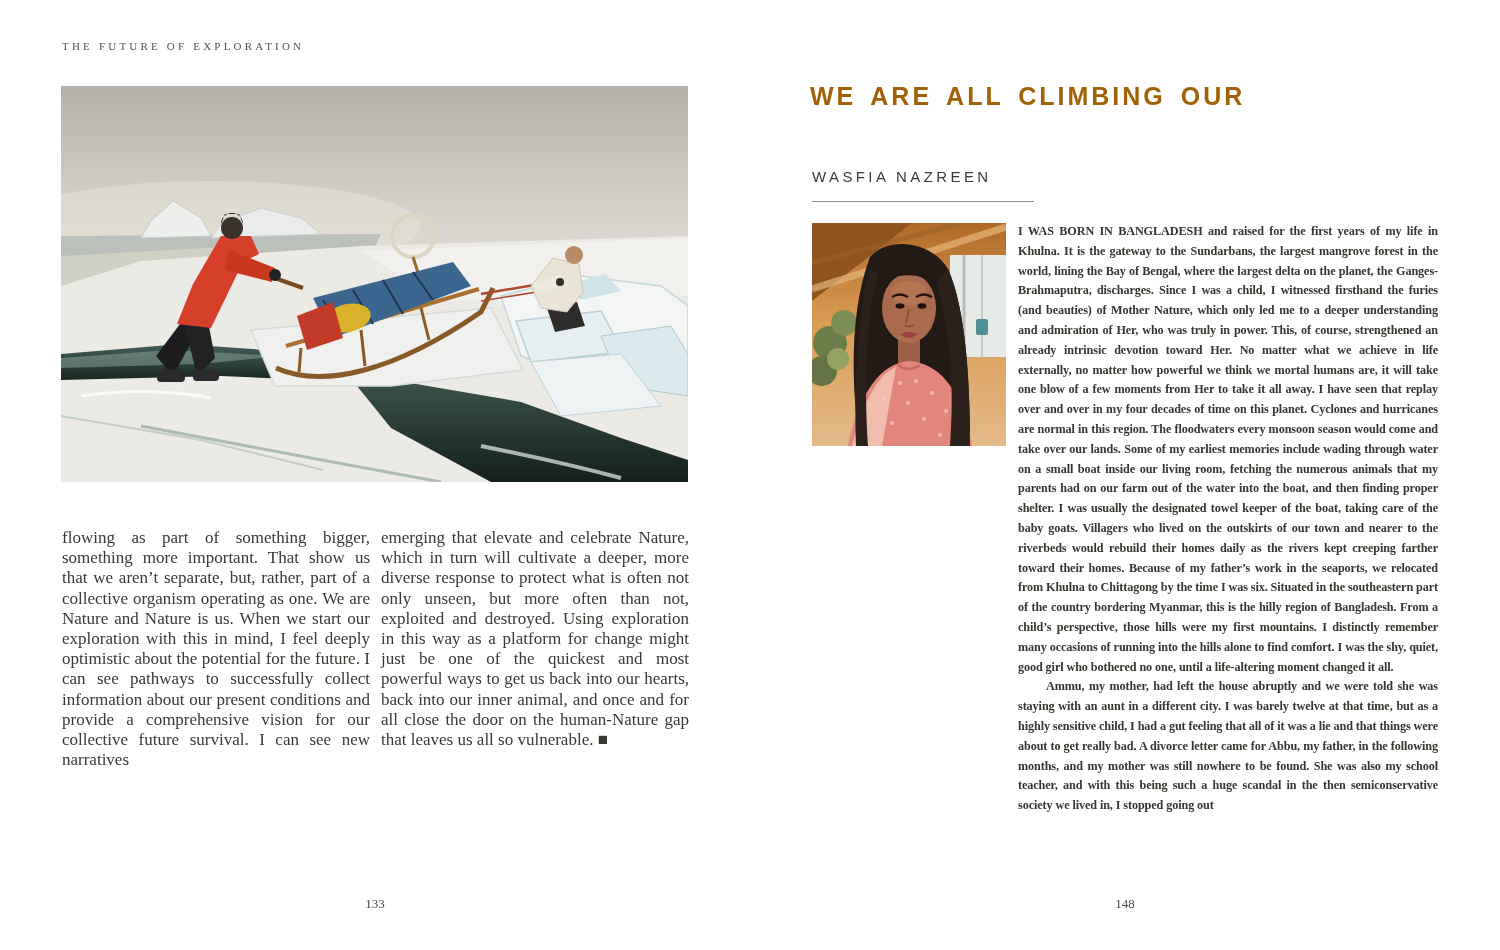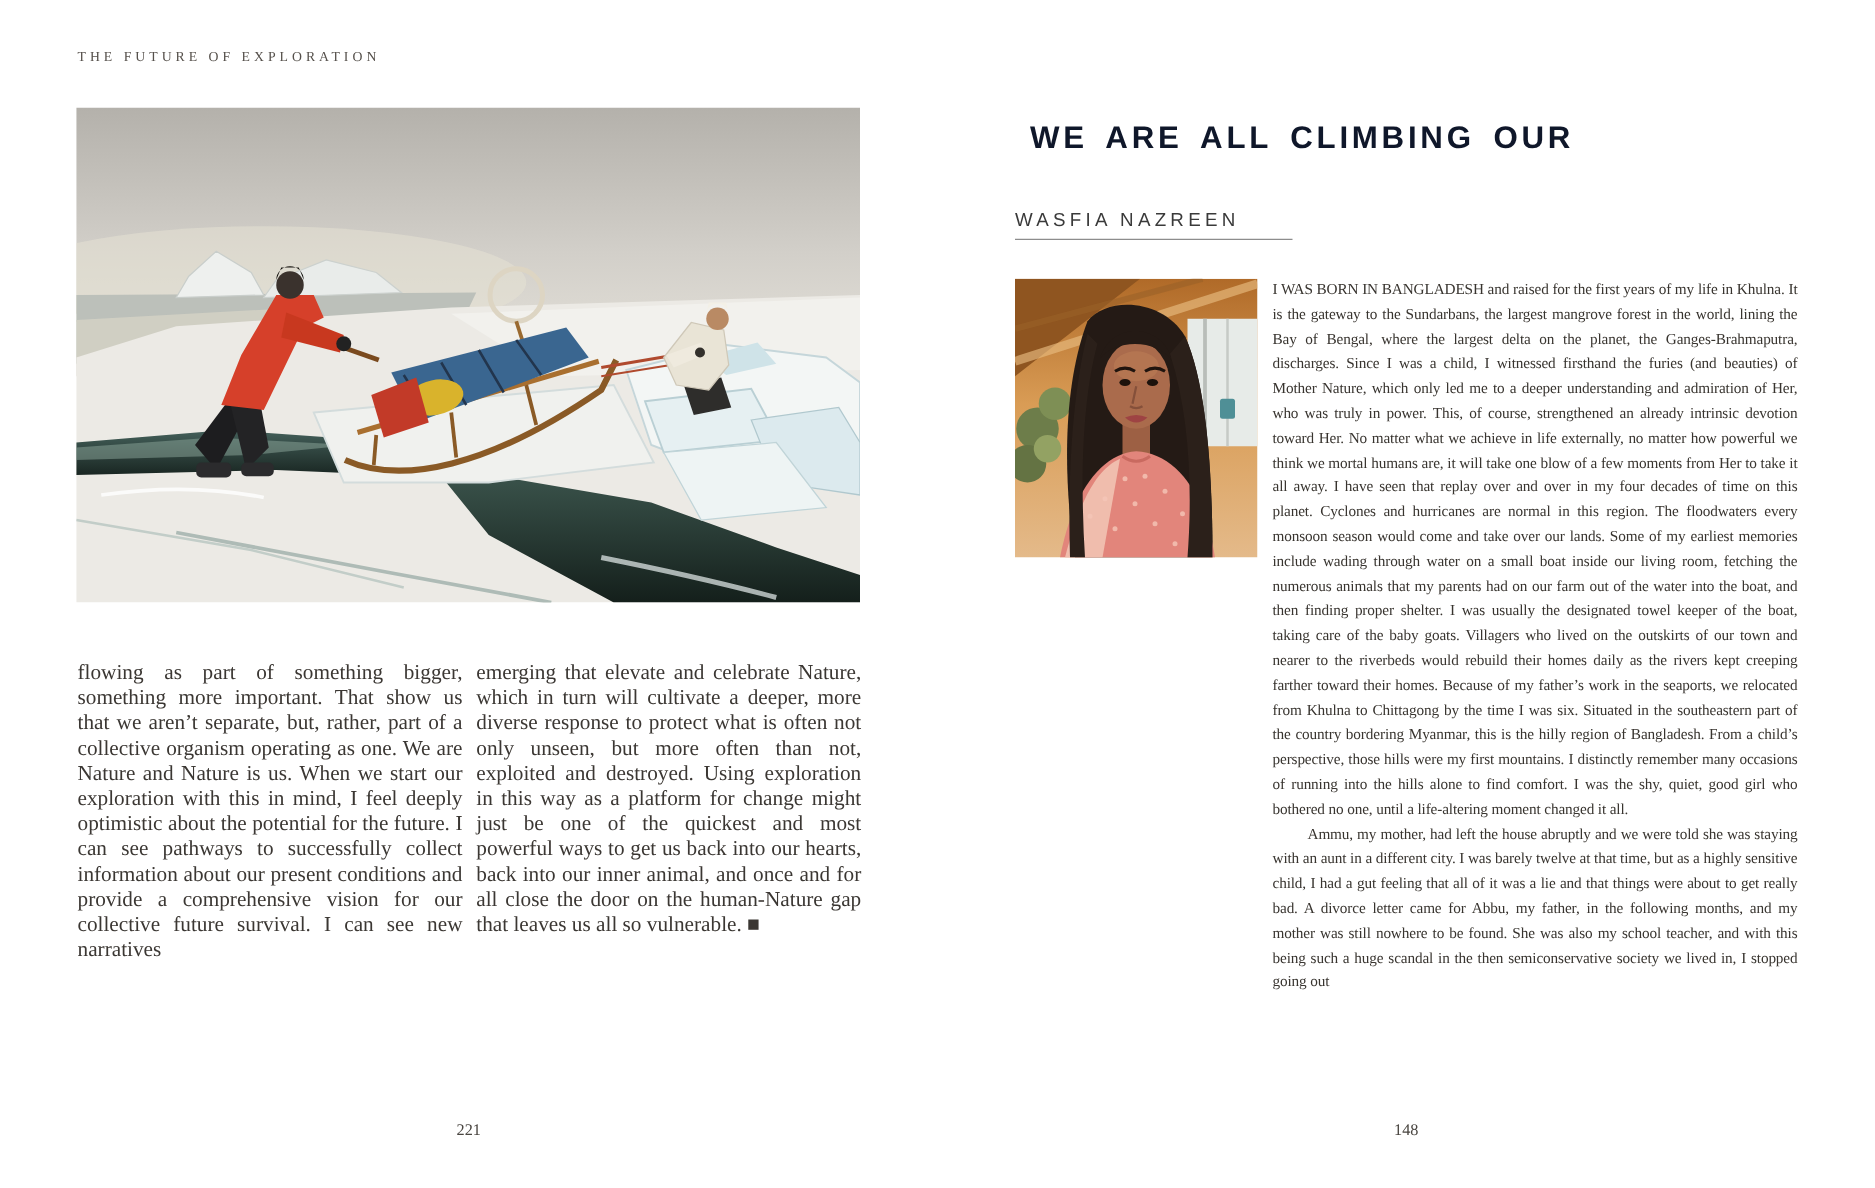--- a/index.html
+++ b/index.html
@@ -11,33 +11,33 @@
   
   .arctic-photo{position:absolute;left:61px;top:86px;width:627px;height:396px;margin:0;}
   .arctic-photo svg{display:block;width:100%;height:100%;}
   .columns{position:absolute;left:62px;top:528px;width:627px;display:flex;gap:11px;}
   .columns p{margin:0;width:308px;font-size:17px;line-height:20.2px;text-align:justify;
     color:#3b3733;}
   .folio{position:absolute;top:896px;width:626px;text-align:center;font-size:13px;color:#4a4641;}
   .folio-left{left:62px;}
   .folio-right{left:812px;}
   
-  .chapter-title{position:absolute;left:810px;top:78px;margin:14px;width:500px;
+  .chapter-title{position:absolute;left:810px;top:78px;margin:0;width:500px;
     font-family:"Liberation Sans",sans-serif;font-weight:700;font-size:25px;line-height:37px;
-    letter-spacing:3px;word-spacing:5px;color:#0f172a;}
+    letter-spacing:3px;word-spacing:5px;color:#a16207;}
   .chapter-title span{display:block;}
   .byline-wrap{position:absolute;left:812px;top:168px;}
-  .byline{display:inline-block;min-width:222px;padding-bottom:6px;border-bottom:1px solid #8d8d8d;
+  .byline{display:inline-block;min-width:222px;padding-bottom:16px;border-bottom:1px solid #8d8d8d;
     font-family:"Liberation Sans",sans-serif;font-weight:400;font-size:15px;letter-spacing:3.4px;
     color:#3a3a3a;}
   .portrait{position:absolute;left:812px;top:223px;width:194px;height:223px;margin:0;}
   .portrait svg{display:block;width:100%;height:100%;}
   .essay-body{position:absolute;left:1018px;top:222px;width:420px;}
   .essay-body p{margin:0;font-size:12.2px;line-height:19.8px;letter-spacing:-0.1px;
-    text-align:justify;color:#38342f;}
+    text-align:justify;color:#38342f;font-weight:bold;}
   .essay-body p + p{text-indent:28px;}
 </style>
 </head>
 <body>
 
 <div class="spread">
 
   <div class="running-header">THE FUTURE OF EXPLORATION</div>
 
   <figure class="arctic-photo">
@@ -129,21 +129,21 @@
       <path d="M20,310 Q90,300 150,312" stroke="#ffffff" stroke-width="3" fill="none" opacity="0.8"></path>
       <path d="M420,360 Q500,376 560,392" stroke="#e8f0f0" stroke-width="4" fill="none" opacity="0.7"></path>
     </svg>
   </figure>
 
   <div class="columns">
     <p>flowing as part of something bigger, something more important. That show us that we aren’t separate, but, rather, part of a collective organism operating as one. We are Nature and Nature is us. When we start our exploration with this in mind, I feel deeply optimistic about the potential for the future. I can see pathways to successfully collect information about our present conditions and provide a comprehensive vision for our collective future survival. I can see new narratives</p>
     <p>emerging that elevate and celebrate Nature, which in turn will cultivate a deeper, more diverse response to protect what is often not only unseen, but more often than not, exploited and destroyed. Using exploration in this way as a platform for change might just be one of the quickest and most powerful ways to get us back into our hearts, back into our inner animal, and once and for all close the door on the human-Nature gap that leaves us all so vulnerable.  ■</p>
   </div>
 
-  <div class="folio folio-left">221</div>
+  <div class="folio folio-left">133</div>
 
   <h1 class="chapter-title">
     <span>WE ARE ALL CLIMBING OUR</span>
   </h1>
 
   <div class="byline-wrap">
     <span class="byline">WASFIA NAZREEN</span>
   </div>
 
   <figure class="portrait">

